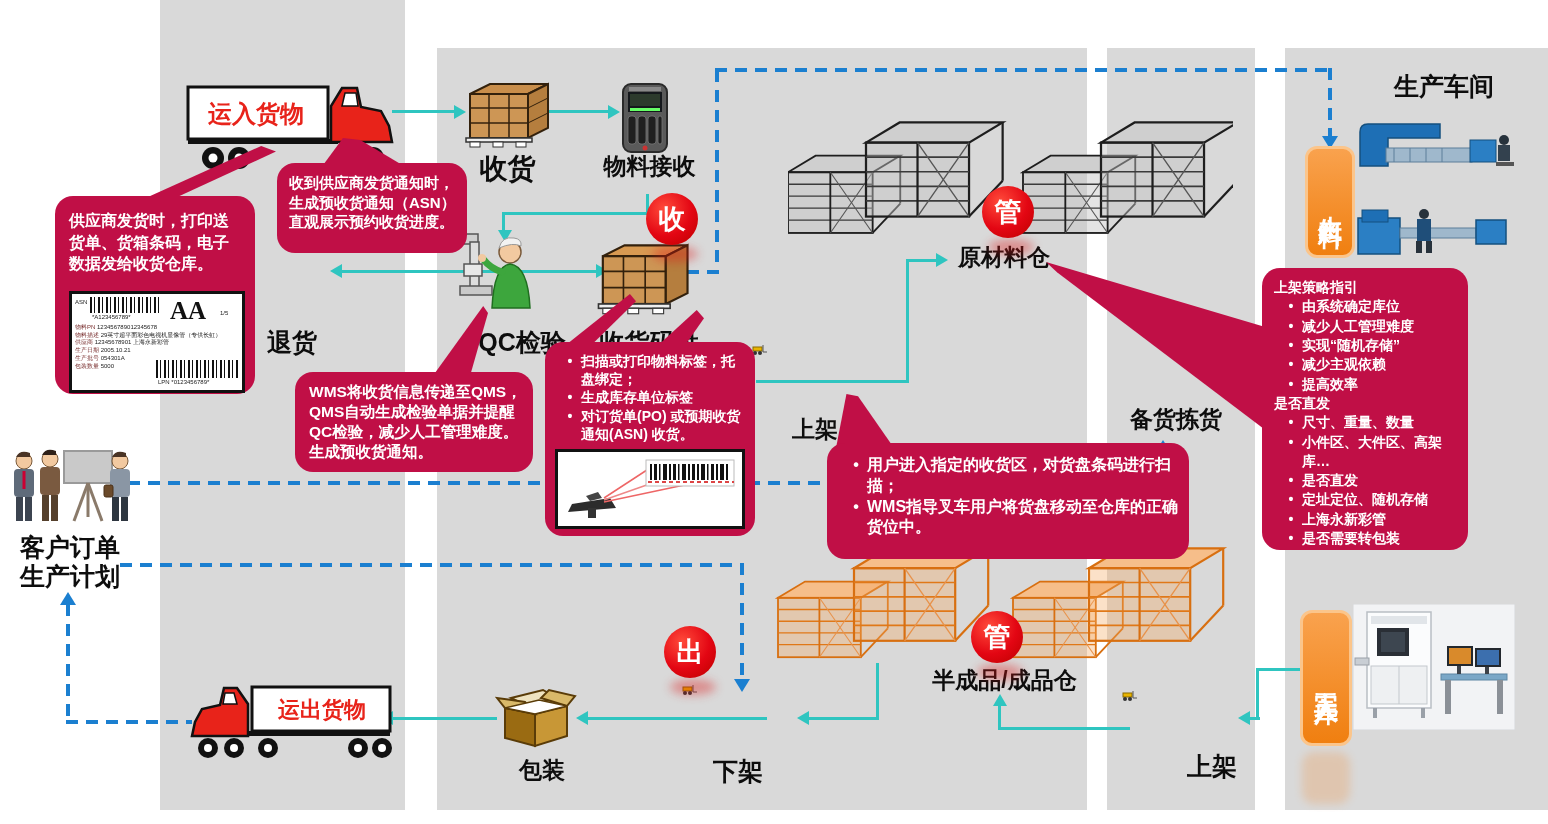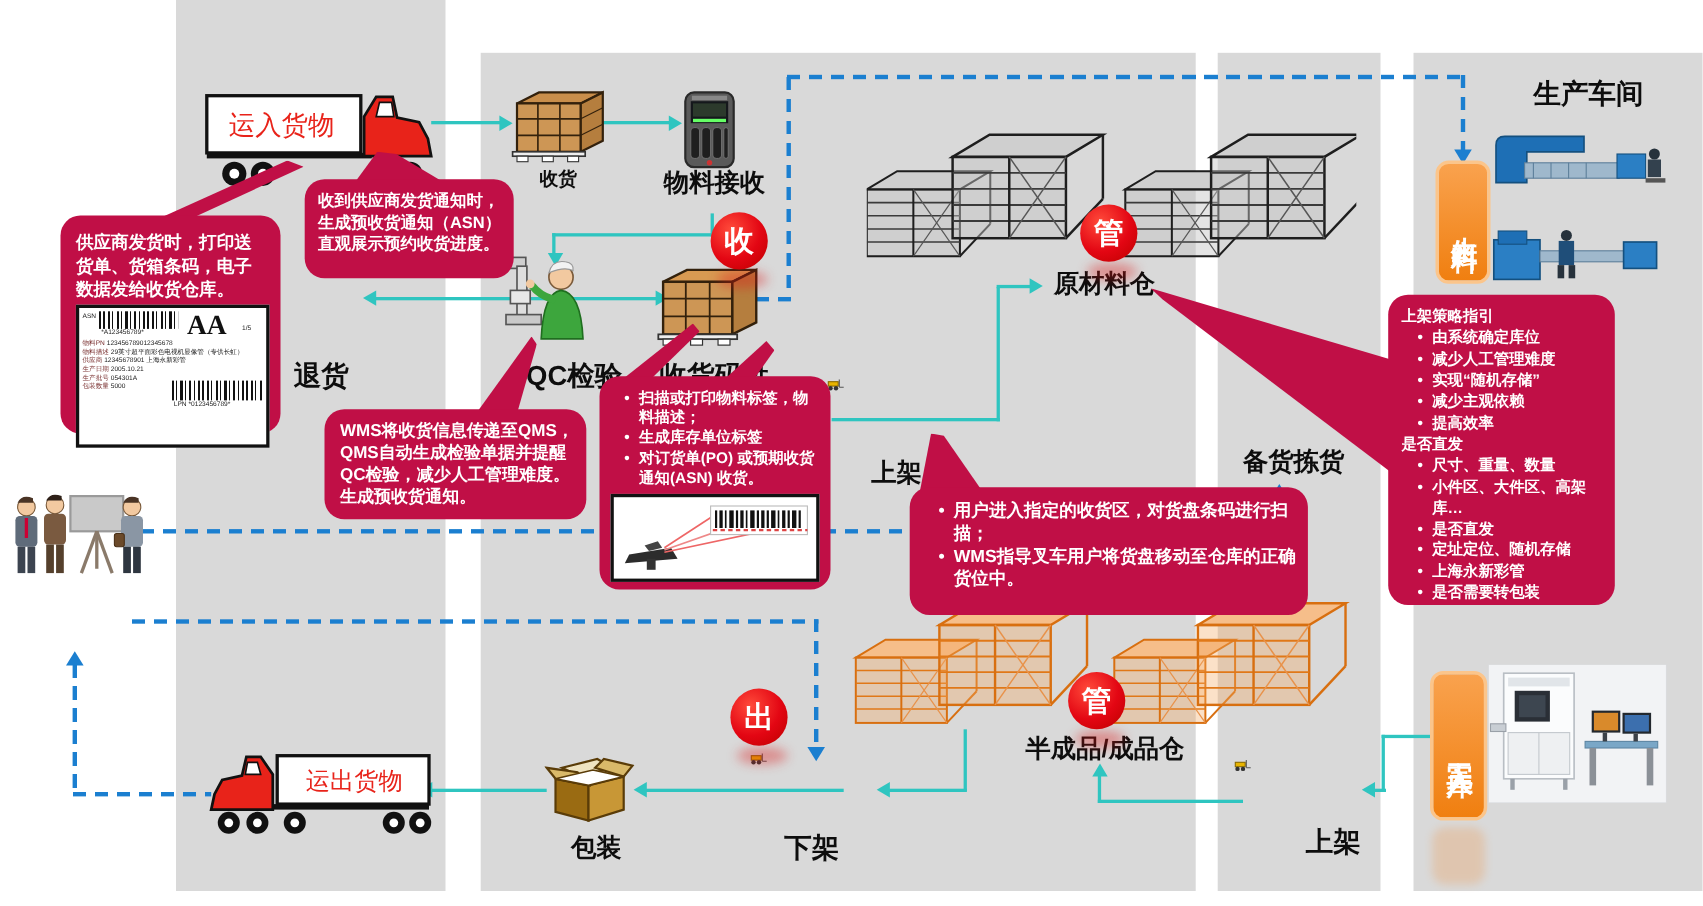--- a/index.html
+++ b/index.html
@@ -34,21 +34,21 @@
   
   .co{position:absolute;background:#C00F46;color:#fff;border-radius:18px;font-weight:bold;box-sizing:border-box;}
   .co p{margin:0;}
   .tri{position:absolute;background:#C00F46;}
   .co ul{margin:0;padding-left:6px;list-style:none;}
   .co li{display:flex;}
   .co li .bu{flex:0 0 22px;text-align:center;}
   .whitecard{background:#fff;border:3px solid #111;box-sizing:border-box;position:relative;overflow:hidden;}
   .bars{background:repeating-linear-gradient(90deg,#111 0 2px,#fff 2px 4px,#111 4px 5px,#fff 5px 8px);}
   .tinytxt{font-size:6px;color:#222;font-weight:normal;line-height:1.3;white-space:nowrap;}
-  .truck-banner{position:absolute;font-weight:normal;color:#E8231A;text-align:center;}
+  .truck-banner{position:absolute;font-weight:bold;color:#E8231A;text-align:center;}
 </style>
 </head>
 <body>
 
 <div id="stage">
 
   <div class="panel" style="left:160px;top:0;width:245px;height:810px"></div>
   <div class="panel" style="left:437px;top:48px;width:650px;height:762px"></div>
   <div class="panel" style="left:1107px;top:48px;width:148px;height:762px"></div>
   <div class="panel" style="left:1285px;top:48px;width:263px;height:762px"></div>
@@ -345,50 +345,54 @@
       <circle cx="10" cy="9" r="2" fill="#333"></circle>
   </svg>
   <svg class="abs" style="left:1120px;top:690px" width="18" height="12" viewBox="0 0 18 12">
     <rect x="3" y="3" width="9" height="4" fill="#E8B400" stroke="#8a6a00"></rect>
       <line x1="13" y1="1" x2="13" y2="8" stroke="#555"></line>
       <line x1="13" y1="8" x2="17" y2="8" stroke="#555"></line>
       <circle cx="5" cy="9" r="2" fill="#333"></circle>
       <circle cx="10" cy="9" r="2" fill="#333"></circle>
   </svg>
 
-  <div class="lbl" style="left:460px;top:153px;width:95px;font-size:17px">收货</div>
+  <div class="lbl" style="left:460px;top:153px;width:95px;font-size:28px">收货</div>
   <div class="lbl" style="left:592px;top:153px;width:115px;font-size:23px">物料接收</div>
   <div class="lbl" style="left:252px;top:328px;width:80px;font-size:25px">退货</div>
   <div class="lbl" style="left:472px;top:328px;width:100px;font-size:25px">QC检验</div>
   <div class="lbl" style="left:592px;top:328px;width:115px;font-size:25px">收货码盘</div>
   <div class="lbl" style="left:783px;top:416px;width:64px;font-size:23px">上架</div>
   <div class="lbl" style="left:948px;top:244px;width:112px;font-size:23px">原材料仓</div>
   <div class="lbl" style="left:1115px;top:406px;width:122px;font-size:23px">备货拣货</div>
   <div class="lbl" style="left:922px;top:667px;width:165px;font-size:23px">半成品/成品仓</div>
   <div class="lbl" style="left:702px;top:757px;width:72px;font-size:25px">下架</div>
   <div class="lbl" style="left:506px;top:757px;width:72px;font-size:23px">包装</div>
   <div class="lbl" style="left:1176px;top:752px;width:72px;font-size:25px">上架</div>
   <div class="lbl" style="left:1388px;top:72px;width:112px;font-size:25px">生产车间</div>
+  <div class="lbl" style="left:20px;top:533px;width:125px;font-size:25px;text-align:left">
+    <div>客户订单</div>
+    <div>生产计划</div>
+  </div>
 
   <div class="crefl" style="left:652px;top:246px"></div>
   <div class="circ" style="left:646px;top:193px">收</div>
   <div class="crefl" style="left:988px;top:239px"></div>
   <div class="circ" style="left:982px;top:186px">管</div>
   <div class="crefl" style="left:977px;top:664px"></div>
   <div class="circ" style="left:971px;top:611px">管</div>
   <div class="crefl" style="left:670px;top:679px"></div>
   <div class="circ" style="left:664px;top:626px">出</div>
 
   <div class="pill" style="left:1305px;top:146px;width:44px;height:106px">生产叫料</div>
   <div class="pill" style="left:1300px;top:610px;width:46px;height:130px">完工入库</div>
 
   <div class="tri" style="left:128px;top:146px;width:148px;height:56px;clip-path:polygon(90% 0,100% 10%,26% 100%,6% 100%)"></div>
   <div class="co" style="left:55px;top:196px;width:200px;height:198px;padding:14px 12px 10px 14px;font-size:16px;line-height:1.35">
     <p>供应商发货时，打印送货单、货箱条码，电子数据发给收货仓库。</p>
-    <div class="whitecard" style="width:176px;height:130px;margin-top:2px">
+    <div class="whitecard" style="width:176px;height:102px;margin-top:16px">
       <div style="position:absolute;left:3px;top:4px;font-size:6px;color:#222;font-weight:normal">ASN</div>
       <div class="bars" style="position:absolute;left:18px;top:3px;width:72px;height:16px"></div>
       <div class="tinytxt" style="position:absolute;left:20px;top:20px">*A123456789*</div>
       <div style="position:absolute;left:98px;top:0px;font-size:25px;color:#111;font-family:'Liberation Serif',serif">AA</div>
       <div class="tinytxt" style="position:absolute;left:148px;top:16px">1/5</div>
       <div style="position:absolute;left:3px;top:30px;right:3px">
         <div class="tinytxt"><span style="color:#7a3030">物料PN</span> <span>123456789012345678</span></div>
         <div class="tinytxt"><span style="color:#7a3030">物料描述</span> <span>29英寸超平面彩色电视机显像管（专供长虹）</span></div>
         <div class="tinytxt"><span style="color:#7a3030">供应商</span> <span>12345678901  上海永新彩管</span></div>
         <div class="tinytxt"><span style="color:#7a3030">生产日期</span> <span>2005.10.21</span></div>
@@ -409,21 +413,21 @@
   <div class="co" style="left:295px;top:372px;width:238px;height:100px;padding:10px 10px 8px 14px;font-size:15.5px;line-height:1.3">
     <p>WMS将收货信息传递至QMS，QMS自动生成检验单据并提醒QC检验，减少人工管理难度。生成预收货通知。</p>
   </div>
 
   <div class="tri" style="left:560px;top:294px;width:76px;height:52px;clip-path:polygon(92% 0,100% 14%,40% 100%,6% 100%)"></div>
   <div class="tri" style="left:652px;top:310px;width:52px;height:38px;clip-path:polygon(86% 0,100% 22%,60% 100%,6% 100%)"></div>
   <div class="co" style="left:545px;top:342px;width:210px;height:194px;padding:10px 8px 8px 8px;font-size:14px;line-height:1.3">
     <ul>
       <li>
           <span class="bu">•</span>
-          <span>扫描或打印物料标签，物料描述；</span>
+          <span>扫描或打印物料标签，托盘绑定；</span>
         </li>
       <li>
           <span class="bu">•</span>
           <span>生成库存单位标签</span>
         </li>
       <li>
           <span class="bu">•</span>
           <span>对订货单(PO) 或预期收货通知(ASN) 收货。</span>
         </li>
     </ul>

